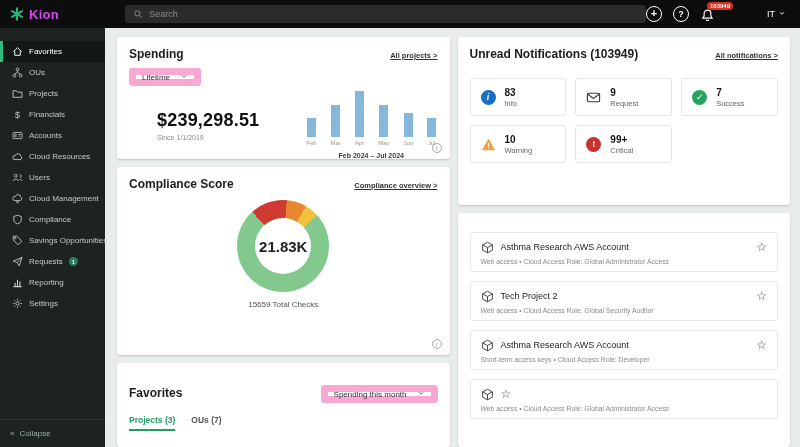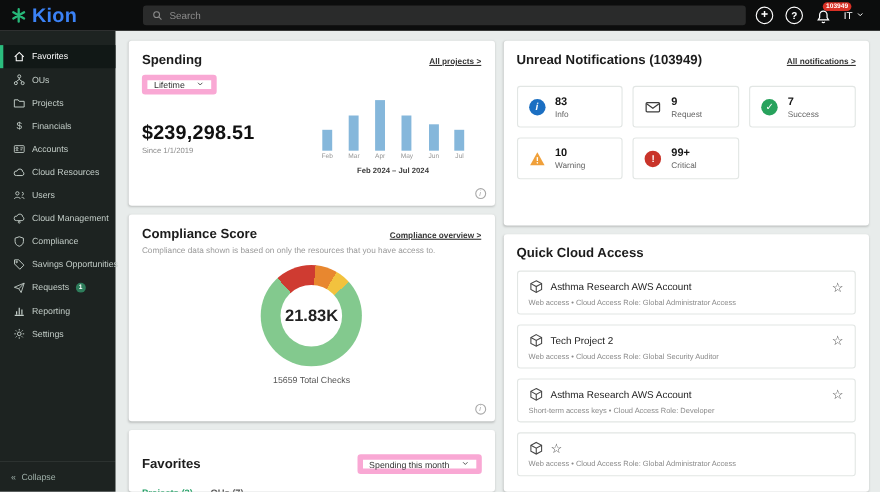--- a/index.html
+++ b/index.html
@@ -4,36 +4,36 @@
 <style>
   * { margin:0; padding:0; box-sizing:border-box; }
   html,body { width:800px; height:447px; overflow:hidden; background:#e8eceb;
     font-family:"Liberation Sans","DejaVu Sans",sans-serif; }
 
   
   .topbar { position:fixed; top:0; left:0; width:800px; height:28px; background:#0c0d0d;
     display:flex; align-items:center; z-index:20; }
   .brand { display:flex; align-items:center; gap:5px; width:105px; padding-left:10px; cursor:pointer; }
   .brand-icon svg { width:14px; height:14px; display:block; }
-  .brand-name { color:#3b82f6; font-size:18px; font-weight:bold; letter-spacing:.3px; }
+  .brand-name { color:#d946ef; font-size:13px; font-weight:bold; letter-spacing:.3px; }
   .search { display:flex; align-items:center; gap:6px; background:#2a2b2b; border-radius:3px;
     height:18px; width:548px; margin-left:25px; padding:0 8px; }
   .search-icon svg { width:10px; height:10px; display:block; color:#8d8d8d; }
   .search input { background:transparent; border:0; outline:0; color:#c2c2c2; font-size:9px; width:100%;
     font-family:inherit; }
   .search input::placeholder { color:#8d8d8d; }
   .top-right { display:flex; align-items:center; gap:11px; margin-left:auto; padding-right:14px; }
   .round-btn { width:16px; height:16px; border:1.2px solid #fff; border-radius:50%; color:#fff;
     font-size:11px; line-height:13px; text-align:center; cursor:pointer; font-weight:bold; }
   .round-btn.help { border-width:1px; font-size:9px; line-height:14px; }
   .bell-wrap { position:relative; cursor:pointer; margin-top:2px; }
   .bell-wrap svg { width:15px; height:15px; color:#fff; display:block; }
   .badge-red { position:absolute; top:-6px; left:7px; background:#d93025; color:#fff; font-size:6px;
     font-weight:bold; padding:1px 3px; border-radius:6px; white-space:nowrap; }
-  .user-menu { color:#fff; font-size:9px; display:flex; align-items:center; gap:3px; cursor:pointer; }
+  .user-menu { color:#fff; font-size:9px; display:flex; align-items:center; gap:3px; cursor:pointer;margin-left:41px; }
   .user-menu svg { width:9px; height:9px; color:#fff; }
 
   
   .sidebar { position:fixed; top:28px; left:0; width:105px; height:419px; background:#1d2321;
     display:flex; flex-direction:column; z-index:10; }
   .nav { padding-top:13px; flex:1; }
   .nav-item { display:flex; align-items:center; gap:6px; height:21px; padding:0 9px; cursor:pointer;
     color:#c2ccc7; border-left:3px solid transparent; }
   .nav-item.active { background:#111816; border-left-color:#2bbd7e; color:#fff; }
   .nav-icon { width:11px; height:11px; flex:none; display:flex; }
@@ -52,27 +52,27 @@
     padding:10px 12px; position:relative; }
   .card-head { display:flex; justify-content:space-between; align-items:baseline; }
   .card-title { font-size:12px; font-weight:bold; color:#1c1c1c; }
   .card-link { font-size:7.5px; color:#333; text-decoration:underline; font-weight:bold; cursor:pointer;
     white-space:nowrap; }
   .info-dot { position:absolute; right:8px; bottom:6px; width:10px; height:10px; border:1px solid #a8a8a8;
     border-radius:50%; color:#a8a8a8; font-size:7px; display:flex; align-items:center;
     justify-content:center; font-style:italic; cursor:pointer; }
 
   
-  .card.spending { height:150px; }
-  .select { display:inline-flex; align-items:center; justify-content:space-between; border:5px solid #f9a8d4;
+  .card.spending { height:122px; }
+  .select { display:inline-flex; align-items:center; justify-content:space-between; border:7px solid #f9a8d4;
     border-radius:3px; height:18px; padding:0 6px; font-size:8px; color:#333; gap:10px; cursor:pointer;
     margin-top:7px; background:#fff; }
   .select svg { width:8px; height:8px; color:#555; }
   .spend-body { display:flex; margin-top:2px; }
-  .spend-left { width:148px; padding-top:22px; }
+  .spend-left { width:148px; padding-top:22px;margin-left:28px; }
   .amount { font-size:18px; font-weight:bold; color:#101010; letter-spacing:.2px; }
   .since { font-size:7px; color:#8b8b8b; margin-top:3px; }
   .chart-wrap { flex:1; display:flex; flex-direction:column; align-items:center; padding-top:2px; }
   .bars { display:flex; align-items:flex-end; gap:14px; height:56px; }
   .bar-col { display:flex; flex-direction:column; align-items:center; justify-content:flex-end; }
   .bar { width:9px; background:#85b7db; }
   .bar-label { font-size:6px; color:#979797; margin-top:3px; }
   .range { font-size:7px; color:#3c3c3c; margin-top:6px; font-weight:bold; }
 
   
@@ -333,21 +333,20 @@
         </div>
       </div>
       <div class="info-dot">i</div>
     </div>
 
     <div class="card compliance">
       <div class="card-head">
         <span class="card-title">Compliance Score</span>
         <a class="card-link">Compliance overview &gt;</a>
       </div>
-      <div class="comp-desc">Compliance data shown is based on only the resources that you have access to.</div>
       <div class="donut" style="background: conic-gradient(from 318deg, rgb(207, 59, 49) 0%, rgb(207, 59, 49) 13%, rgb(232, 135, 47) 13%, rgb(232, 135, 47) 20%, rgb(242, 194, 62) 20%, rgb(242, 194, 62) 25%, rgb(131, 201, 142) 25%, rgb(131, 201, 142) 100%);">
         <div class="donut-hole">21.83K</div>
       </div>
       <div class="total-checks">15659 Total Checks</div>
       <div class="info-dot">i</div>
     </div>
 
     <div class="card favorites">
       <div class="card-head">
         <span class="card-title">Favorites</span>
@@ -413,23 +412,20 @@
           <span class="circle-icon bg-critical">!</span>
           <div>
             <div class="notif-count">99+</div>
             <div class="notif-label">Critical</div>
           </div>
         </div>
       </div>
     </div>
 
     <div class="card quick-access">
-      <div class="card-head">
-        <span class="card-title">Quick Cloud Access</span>
-      </div>
       <div class="qa-item">
         <div class="qa-top">
           <span class="qa-icon"><svg viewBox="0 0 16 16" fill="none" stroke="#444" stroke-width="1.2">
                 <path d="M8 1.5 14 4.7v6.6L8 14.5 2 11.3V4.7z"></path>
                 <path d="M2 4.7 8 8l6-3.3M8 8v6.5"></path>
               </svg></span>
           <span class="qa-name">Asthma Research AWS Account</span>
           <span class="qa-star">☆</span>
         </div>
         <div class="qa-detail">Web access  •  Cloud Access Role: Global Administrator Access</div>

